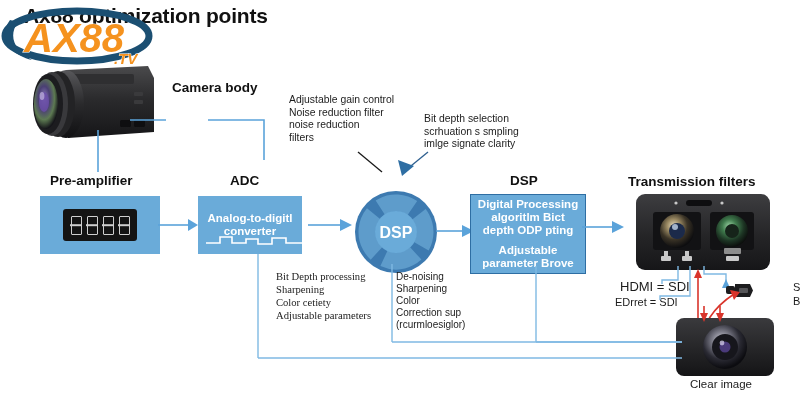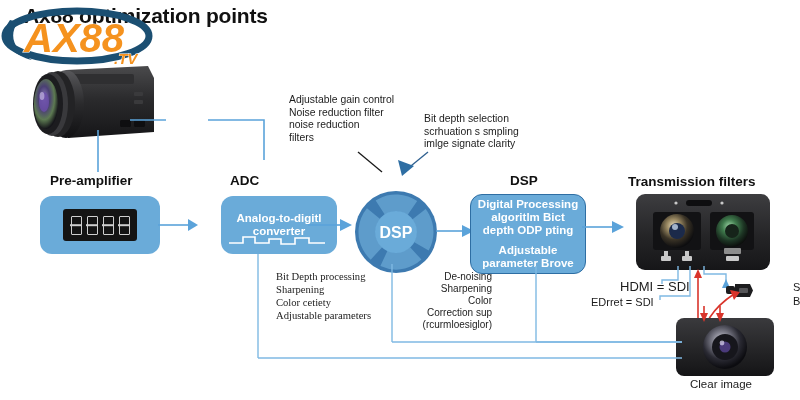--- a/index.html
+++ b/index.html
@@ -20,21 +20,21 @@
 
   
   #watermark{left:2px;top:6px;width:170px;height:62px;}
   #watermark svg{display:block;}
 
   
   .heading{font-size:13.5px;font-weight:bold;color:#111;white-space:nowrap;}
 
   
   .bbox{
-    background:#6aabd9;border-radius:12px;
+    background:#6aabd9;border-radius:0;
     display:flex;flex-direction:column;align-items:center;justify-content:center;
     color:#ffffff;text-align:center;line-height:1.12;
   }
   .bbox.outlined{border:1px solid #2e6ea3;background:#6aabd9;}
   .bbox-label{font-size:11.5px;font-weight:bold;padding:0 4px;}
 
   
   .seg-display{
     width:74px;height:32px;background:#141414;border-radius:3px;
     display:flex;align-items:center;justify-content:center;gap:5px;
@@ -52,21 +52,21 @@
   .wave{position:absolute;left:8px;right:8px;bottom:7px;height:14px;}
 
   
   .dsp-divider{width:100%;height:1px;background:#2e6ea3;margin:4px 0 4px;}
 
   
   #dsp-circle{width:84px;height:84px;}
 
   
   .caption{font-size:10.6px;color:#1c1c1c;line-height:1.22;white-space:pre-line;}
-  .caption-sm{font-size:10px;color:#1c1c1c;line-height:1.2;white-space:pre-line;text-align:right;}
+  .caption-sm{font-size:10px;color:#1c1c1c;line-height:1.2;white-space:pre-line;}
   .anno{font-size:10.4px;color:#1c1c1c;line-height:1.22;white-space:pre-line;}
 
   svg{overflow:visible;}
   .lead{stroke:#5ba3da;stroke-width:1.6;fill:none;}
   .lead-thin{stroke:#7fb9e3;stroke-width:1.4;fill:none;}
   .lead-red{stroke:#d9342b;stroke-width:1.6;fill:none;}
 </style>
 </head>
 <body>
 
@@ -117,20 +117,21 @@
       <ellipse cx="26" cy="42" rx="15" ry="30" fill="#1c1c1f"></ellipse>
       <ellipse cx="24" cy="42" rx="12" ry="25" fill="url(#lensGlass)"></ellipse>
       <ellipse cx="22" cy="40" rx="5" ry="10" fill="#6b4fa8" opacity=".85"></ellipse>
       <ellipse cx="20" cy="34" rx="2.4" ry="4" fill="#cfc4e8" opacity=".6"></ellipse>
     </svg>
   </div>
 
   <svg class="abs" style="left:128px;top:108px;width:100px;height:60px;">
     <path class="lead" d="M2 12 H38"></path>
   </svg>
+  <div class="abs heading" style="left:172px;top:80px;">Camera body</div>
   <svg class="abs" style="left:206px;top:96px;width:70px;height:70px;">
     <path class="lead" d="M2 24 H58 V64"></path>
   </svg>
 
   <svg class="abs" style="left:92px;top:130px;width:20px;height:48px;">
     <path class="lead" d="M6 0 V42"></path>
   </svg>
 
   <div class="abs heading" style="left:50px;top:173px;">Pre-amplifier</div>
 
@@ -144,21 +145,21 @@
   </div>
 
 
   <svg class="abs" style="left:158px;top:216px;width:44px;height:20px;">
     <path class="lead" stroke-width="4" d="M0 9 H30"></path>
     <path d="M30 3 L40 9 L30 15 Z" fill="#5ba3da"></path>
   </svg>
 
   <div class="abs heading" style="left:230px;top:173px;">ADC</div>
 
-  <div class="abs bbox" style="left:198px;top:196px;width:116px;height:58px;margin-left:23px;">
+  <div class="abs bbox" style="left:198px;top:196px;width:104px;height:58px;">
     <div class="bbox-label">Analog-to-digitl
 converter</div>
     <svg class="wave" viewBox="0 0 96 14" preserveAspectRatio="none">
       <path d="M0 10 H14 V4 H26 V10 H40 V6 H52 V11 H66 V5 H80 V10 H96" fill="none" stroke="#ffffff" stroke-width="1.6"></path>
     </svg>
   </div>
 
   <div class="abs caption" style="left:276px;top:271px;width:138px;font-family:Liberation Serif, serif;">Bit Depth processing
 Sharpening
 Color cetiety
@@ -259,21 +260,21 @@
       <rect x="25" y="62" width="10" height="5" rx="1" fill="#c9c9c9"></rect>
       <rect x="28" y="57" width="4" height="5" fill="#c9c9c9"></rect>
       <rect x="46" y="62" width="10" height="5" rx="1" fill="#c9c9c9"></rect>
       <rect x="49" y="57" width="4" height="5" fill="#c9c9c9"></rect>
       <rect x="90" y="62" width="13" height="5" rx="1" fill="#c9c9c9"></rect>
       <rect x="88" y="54" width="17" height="6" rx="1" fill="#8d8d8d"></rect>
     </svg>
   </div>
 
   <div class="abs" style="left:620px;top:279px;font-size:13px;color:#1c1c1c;">HDMI = SDI</div>
-  <div class="abs" style="left:580px;top:296px;font-size:11px;color:#1c1c1c;padding-left:11px;">EDrret = SDI</div>
+  <div class="abs" style="left:604px;top:296px;font-size:11px;color:#1c1c1c;padding-left:11px;">EDrret = SDI</div>
 
   <svg class="abs" style="left:664px;top:266px;width:90px;height:52px;">
     <path class="lead-thin" d="M14 0 V14 H-2 V18"></path>
     <path class="lead-thin" d="M26 0 V30 H-4 V34"></path>
     <path class="lead-thin" d="M40 0 V8 H62 V18"></path>
     <path class="lead-red" d="M34 52 V8"></path>
     <path d="M30 12 L38 12 L34 3 Z" fill="#d9342b"></path>
     <path d="M58 22 L66 22 L62 13 Z" fill="#5ba3da"></path>
   </svg>
 

